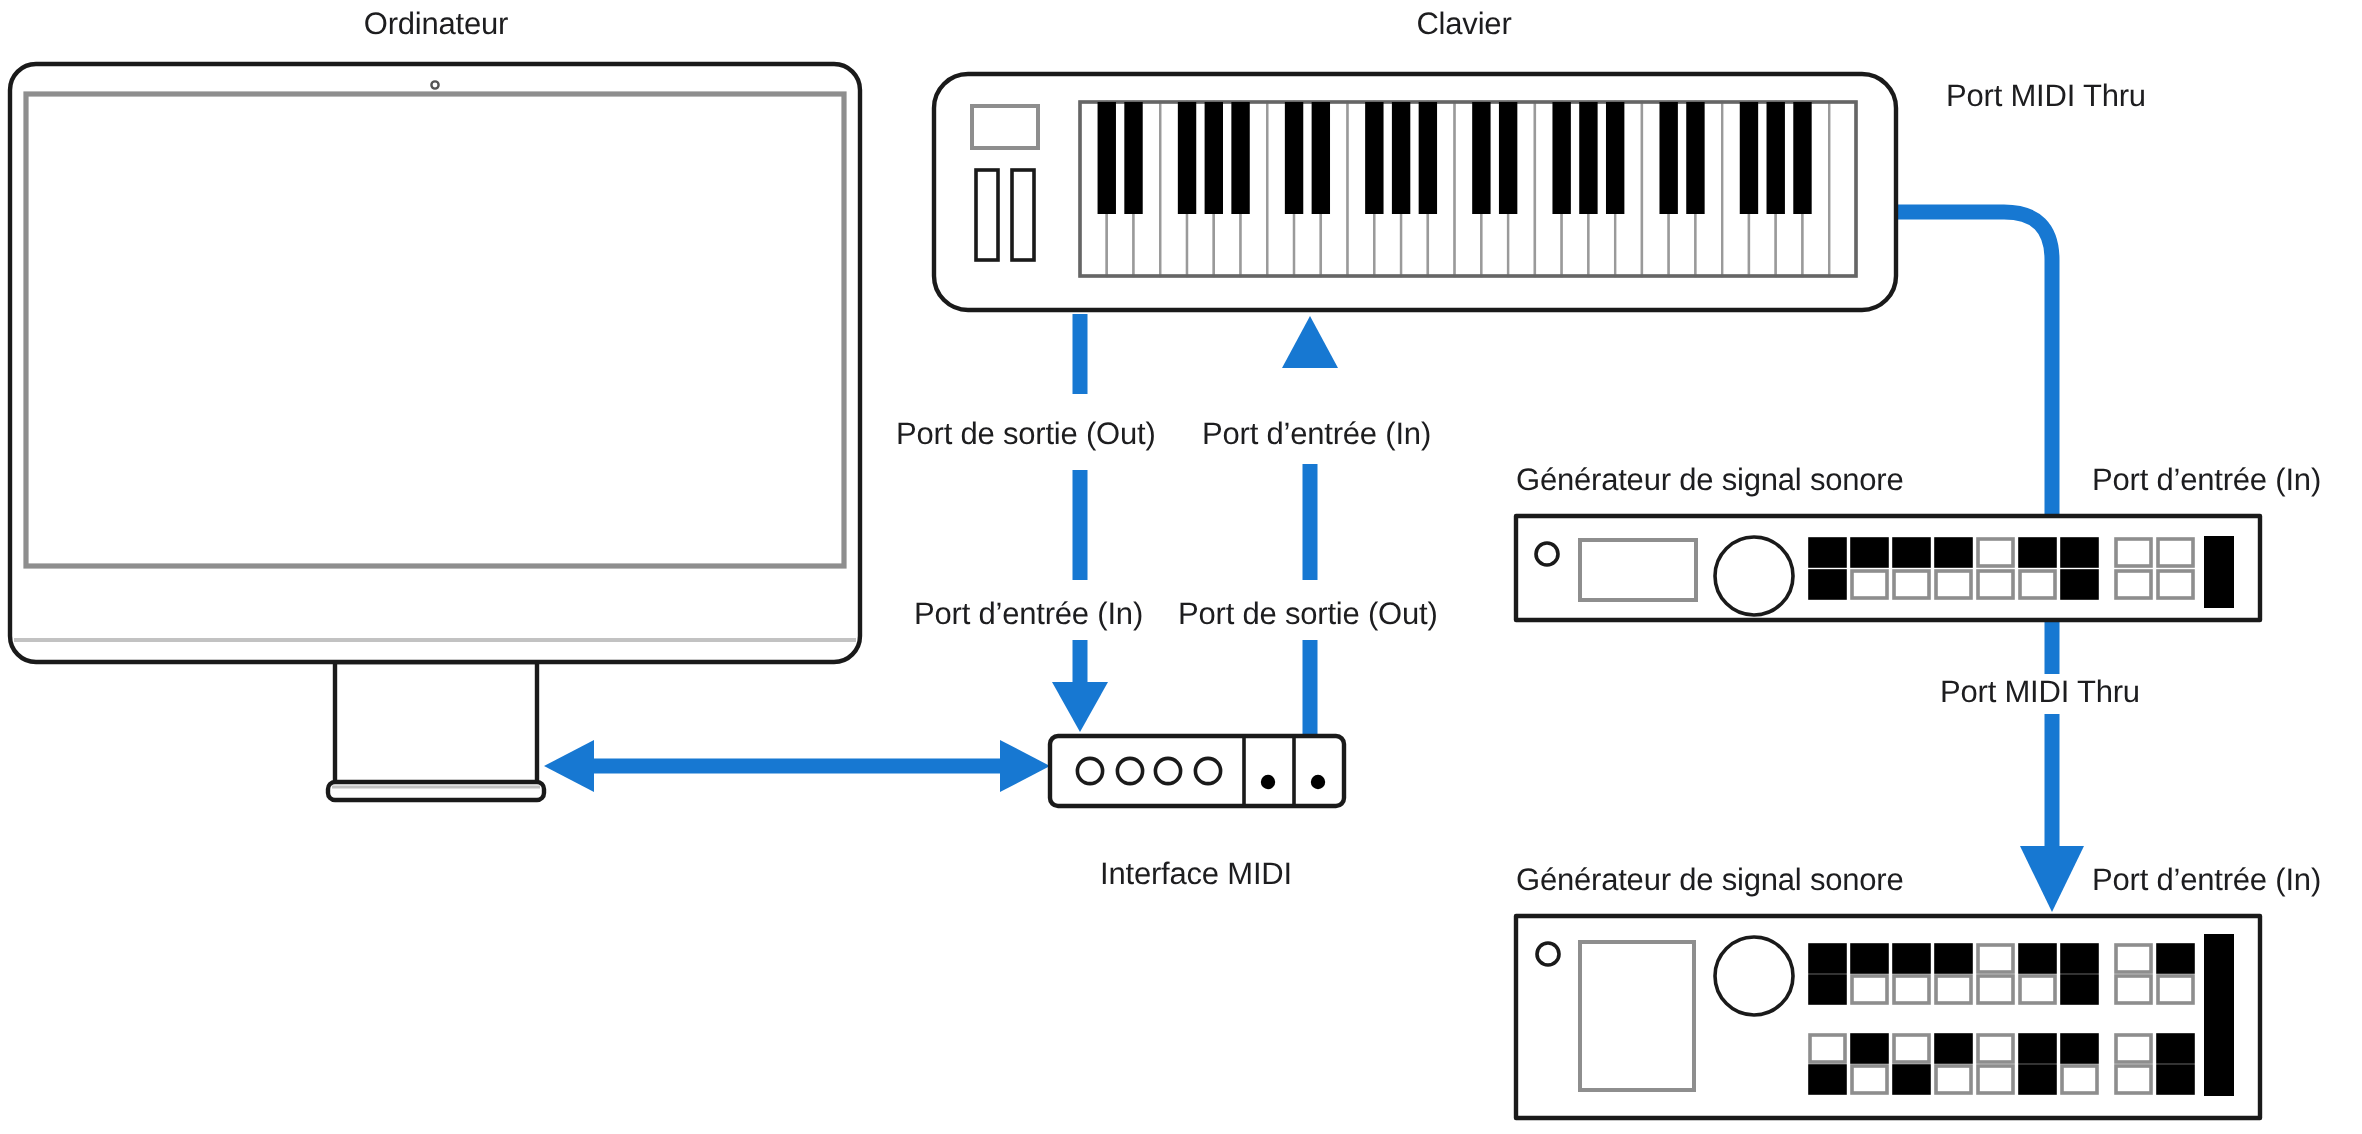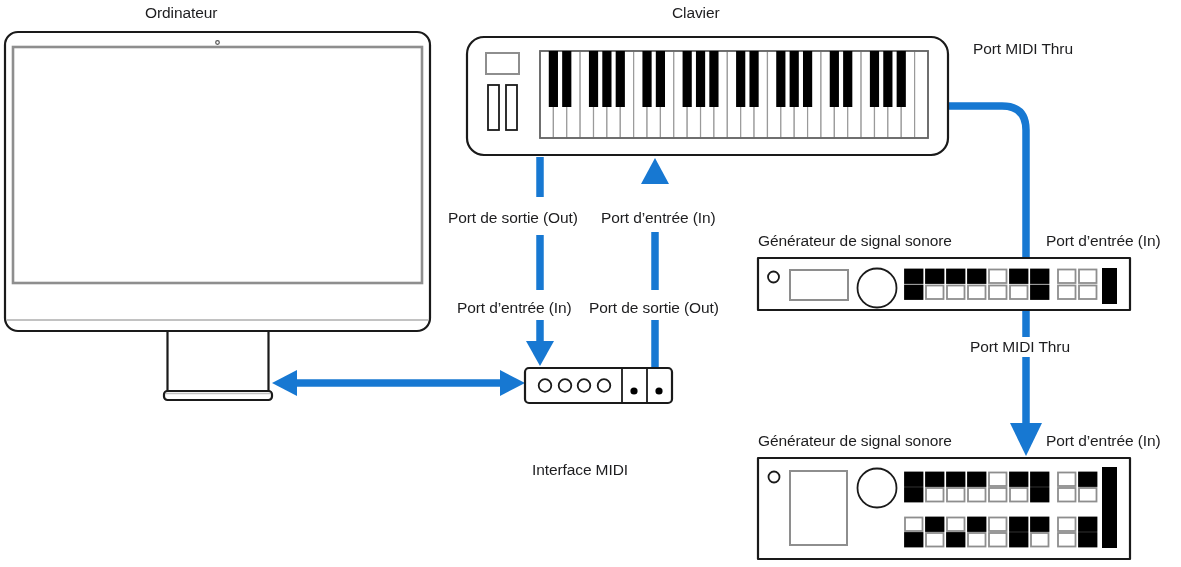--- a/index.html
+++ b/index.html
@@ -18,21 +18,21 @@
   }
   svg{position:absolute;left:0;top:0;}
   .lbl{
     position:absolute;
     font-size:15.5px;
     line-height:18px;
     color:var(--text);
     white-space:nowrap;
     letter-spacing:-0.1px;
   }
-  .center{}
+  .center{text-align:center;}
   .masked{background:#fff;padding:1px 4px;}
   
   .cable{stroke:var(--blue);stroke-width:7.5;fill:none;}
   .cablehead{fill:var(--blue);stroke:none;}
   .outline{fill:#fff;stroke:var(--ink);stroke-width:2.2;stroke-linejoin:round;}
   .thin{fill:#fff;stroke:var(--ink);stroke-width:1.8;}
   .grayline{stroke:#C2C2C2;stroke-width:2;fill:none;}
   .panelbox{fill:#fff;stroke:var(--panel);stroke-width:2;}
 </style>
 </head>
@@ -236,14 +236,14 @@
   <div class="lbl" style="left:589px;top:299px;">Port de sortie (Out)</div>
 
   <div class="lbl" style="left:758px;top:232px;">Générateur de signal sonore</div>
   <div class="lbl" style="left:1046px;top:232px;">Port d’entrée (In)</div>
 
   <div class="lbl masked" style="left:966px;top:337px;">Port MIDI Thru</div>
 
   <div class="lbl" style="left:758px;top:432px;">Générateur de signal sonore</div>
   <div class="lbl" style="left:1046px;top:432px;">Port d’entrée (In)</div>
 
-  <div class="lbl center" style="left:532px;top:429px;width:156px;margin-top:32px;">Interface MIDI</div>
+  <div class="lbl center" style="left:520px;top:429px;width:156px;">Interface MIDI</div>
 </div>
 
 </body></html>

